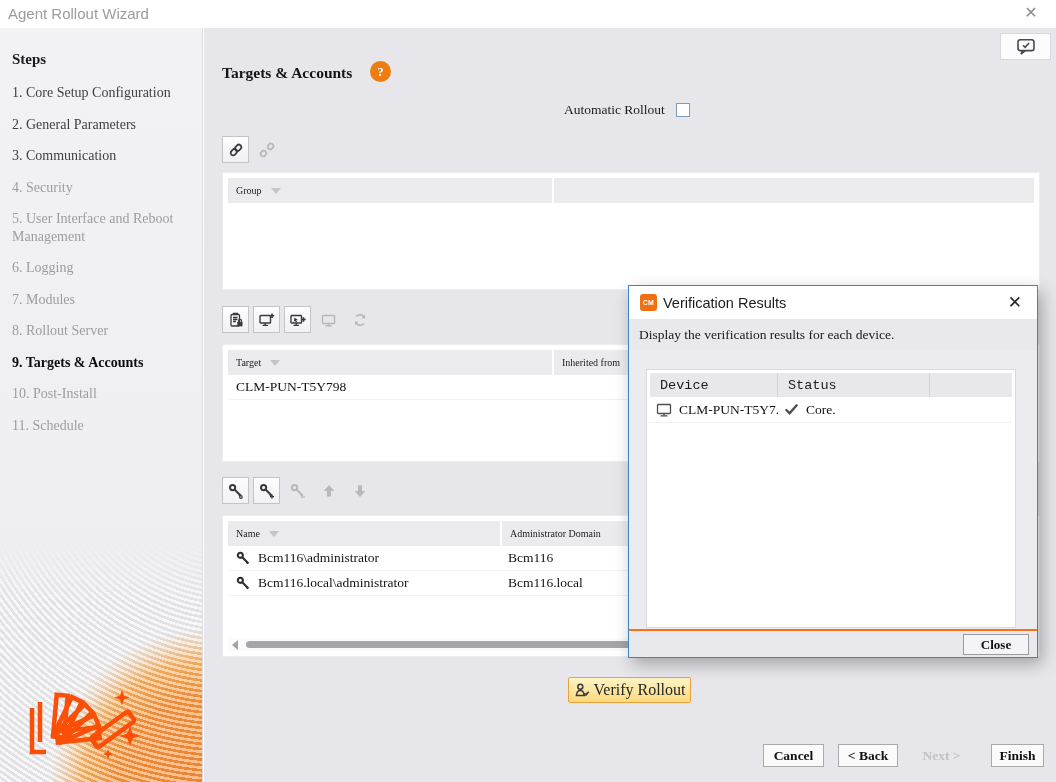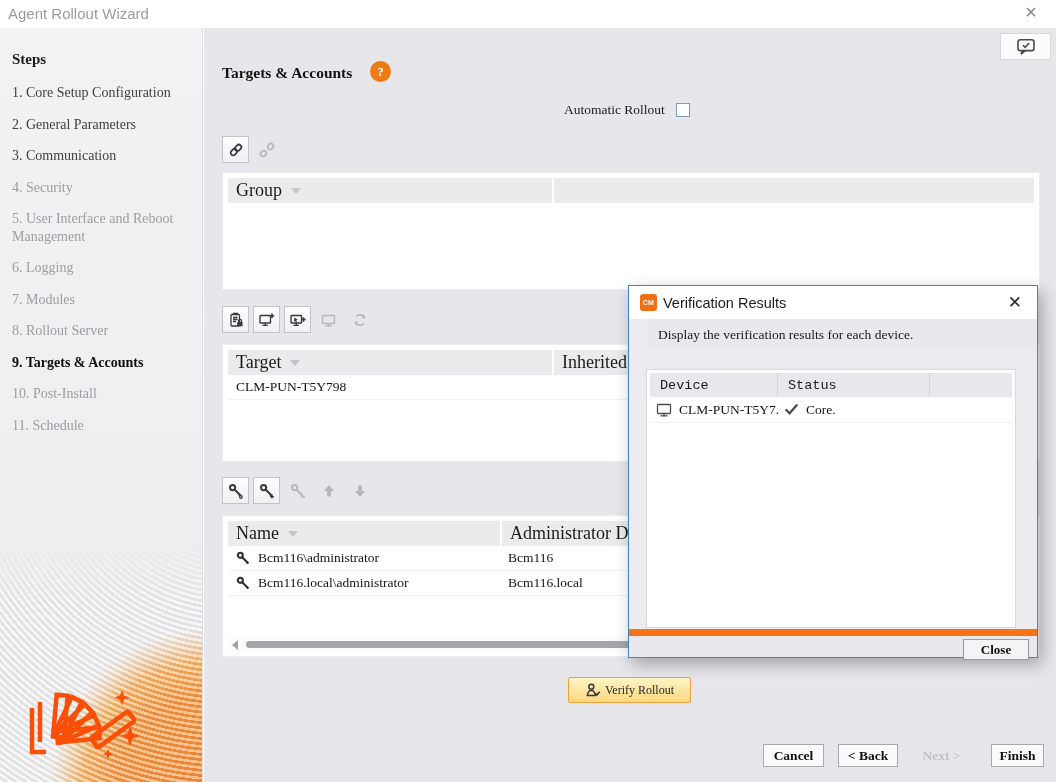--- a/index.html
+++ b/index.html
@@ -53,40 +53,40 @@
           border:1px solid #c3c3c8; background:linear-gradient(#fdfdfe,#f1f1f4);
           color:#3a3a3e; cursor:pointer; }
   .tbtn[data-state="disabled"] { border-color:transparent; background:transparent; color:#b7b7bc; cursor:default; }
 
   .panel { position:absolute; left:18px; width:818px; background:#fff; border:1px solid #ededf0; }
   .p1 { top:144px; height:118px; }
   .p2 { top:316px; height:118px; }
   .p3 { top:487px; height:142px; }
 
   .thead { display:flex; gap:2px; height:25px; margin:5px 5px 0 5px; }
-  .th { display:flex; align-items:center; padding:0 8px; font-size:18px; color:#1b1b1b;
+  .th { display:flex; align-items:center; padding:0 8px; font-size:10px; color:#1b1b1b;
         background:#ebebee; cursor:pointer; }
   .sort-desc { width:0; height:0; border-left:5px solid transparent; border-right:5px solid transparent;
                border-top:6px solid #c3c3c8; margin-left:9px; }
   .trow { display:flex; height:25px; align-items:center; margin:0 5px; border-bottom:1px solid #f2f2f4;
           font-size:13.5px; color:#131313; cursor:default; }
   .td { display:flex; align-items:center; padding:0 8px; }
   .col-a1 { width:324px; } .col-b1 { width:272px; } .col-fill { flex:1; }
   .row-icon { margin-right:7px; flex:0 0 auto; color:#2e2e31; }
 
   .hscroll { position:absolute; left:5px; right:5px; bottom:5px; height:13px; display:flex;
              align-items:center; background:#fbfbfc; }
   .hs-arrow { width:0; height:0; border-top:5px solid transparent; border-bottom:5px solid transparent;
               border-right:6px solid #a2a2a6; margin:0 8px 0 4px; cursor:pointer; }
   .hs-thumb { height:7px; flex:1; margin-right:22px; background:#a5a5a9; border-radius:4px; cursor:grab; }
 
   .verify-btn { position:absolute; left:364px; top:649px; width:123px; height:26px;
                 display:flex; align-items:center; justify-content:center; gap:4px;
                 background:linear-gradient(#fdf4c6,#fbd97e); border:1px solid #eda23b; border-radius:2px;
-                font-size:12px; color:#262626; cursor:pointer; }
+                font-size:16px; color:#262626; cursor:pointer; }
 
   .fbtn { position:absolute; top:716px; height:23px; display:flex; align-items:center; justify-content:center;
           font-family:"Liberation Serif",serif; font-weight:bold; font-size:13.5px; color:#101010;
           background:#fafafb; border:1px solid #a9a9ad; cursor:pointer; }
   .fbtn[data-state="disabled"] { background:transparent; border-color:transparent; color:#c2c2c6; cursor:default; }
   .btn-cancel { left:559px; width:61px; }
   .btn-back   { left:634px; width:60px; }
   .btn-next   { left:713px; width:49px; }
   .btn-finish { left:787px; width:53px; }
 
@@ -94,33 +94,33 @@
   .dialog { position:absolute; left:628px; top:285px; width:410px; height:373px; background:#ecebef;
             border:1px solid #3f84c4; box-shadow:4px 6px 16px rgba(0,0,0,.30); z-index:10; }
   .dlg-titlebar { height:33px; background:#fff; display:flex; align-items:center; padding:0 11px; }
   .cm-icon { width:17px; height:17px; background:#ef7011; border-radius:3px; color:#fff;
              font-family:"Liberation Sans",sans-serif; font-size:7px; font-weight:bold;
              display:flex; align-items:center; justify-content:center; letter-spacing:.3px; }
   .dlg-title { margin-left:6px; font-family:"Liberation Sans",sans-serif; font-size:14.5px; color:#1b1b1b; }
   .dlg-close { margin-left:auto; font-family:"Liberation Sans",sans-serif; font-size:17px; color:#2a2a2a;
                cursor:pointer; line-height:1; padding:2px 4px; }
   .dlg-desc { height:31px; display:flex; align-items:center; padding:0 10px; font-size:13.5px;
-              color:#191919; background:#e9e8ec;margin-left:19px; }
+              color:#191919; background:#e9e8ec; }
   .dlg-table { position:absolute; left:17px; right:21px; top:83px; bottom:29px; background:#fff;
                border:1px solid #d9d9dc; }
   .dlg-thead { display:flex; height:24px; margin:3px 3px 0 3px; background:#e8e7eb;font-family:Liberation Mono, monospace; }
   .dlg-th { display:flex; align-items:center; padding:0 10px; font-size:13.5px; color:#1b1b1b;
             border-right:1px solid #d4d4d8; cursor:pointer; }
   .dlg-col1 { width:128px; } .dlg-col2 { width:152px; }
   .dlg-col3 { flex:1; border-right:none; }
   .dlg-trow { display:flex; height:26px; align-items:center; margin:0 3px; border-bottom:1px solid #f1f1f3;
               font-size:13.5px; color:#131313; cursor:default; }
   .dlg-td { display:flex; align-items:center; padding:0 6px; overflow:hidden; white-space:nowrap; }
   .dlg-footer { position:absolute; left:0; right:0; bottom:0; height:28px; background:#e9e8ec;
-                border-top:7px solid #f97316; }
+                border-top:2px solid #f97316; }
   .dlg-close-btn { position:absolute; right:8px; top:3px; width:66px; height:21px;
                    display:flex; align-items:center; justify-content:center; font-weight:bold;
                    font-size:13px; color:#0f0f0f; background:#f4f4f6; border:1px solid #9b9b9f; cursor:pointer; }
   svg { display:block; }
 </style>
 </head>
 <body>
 
 <div class="window">
 

